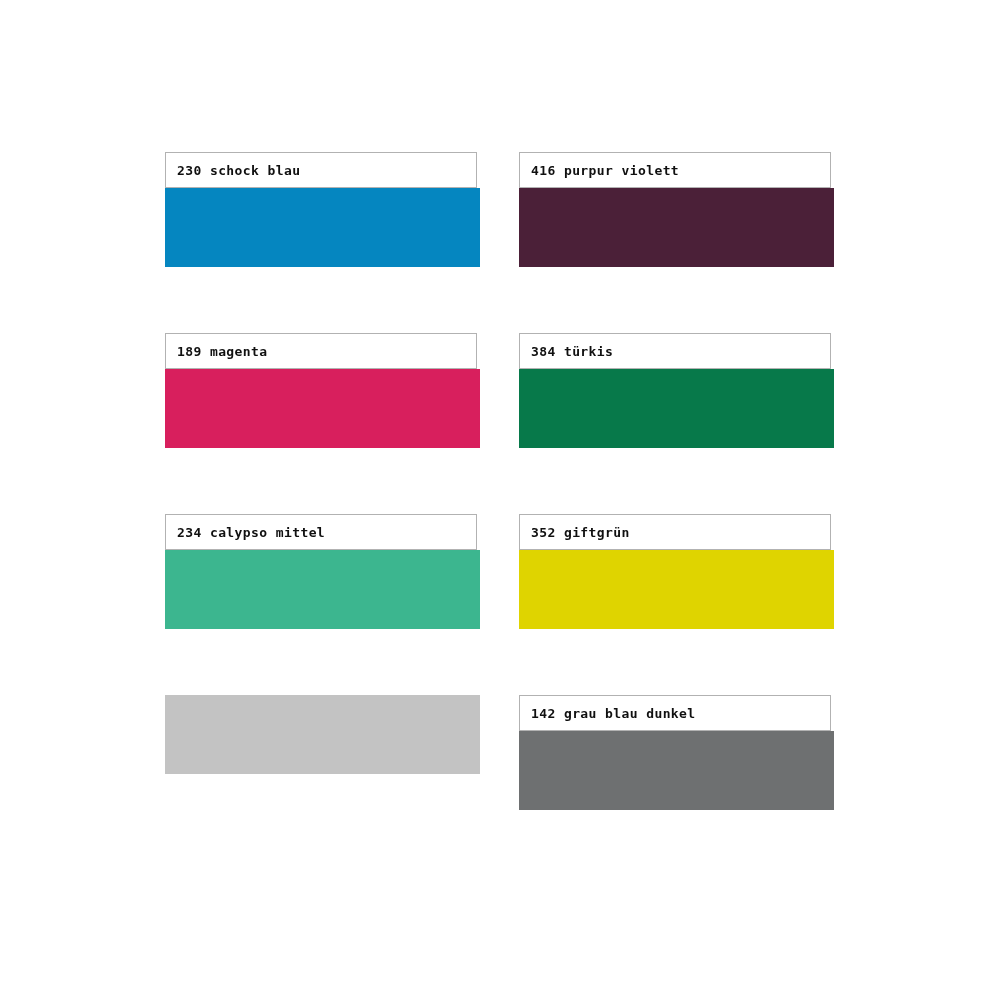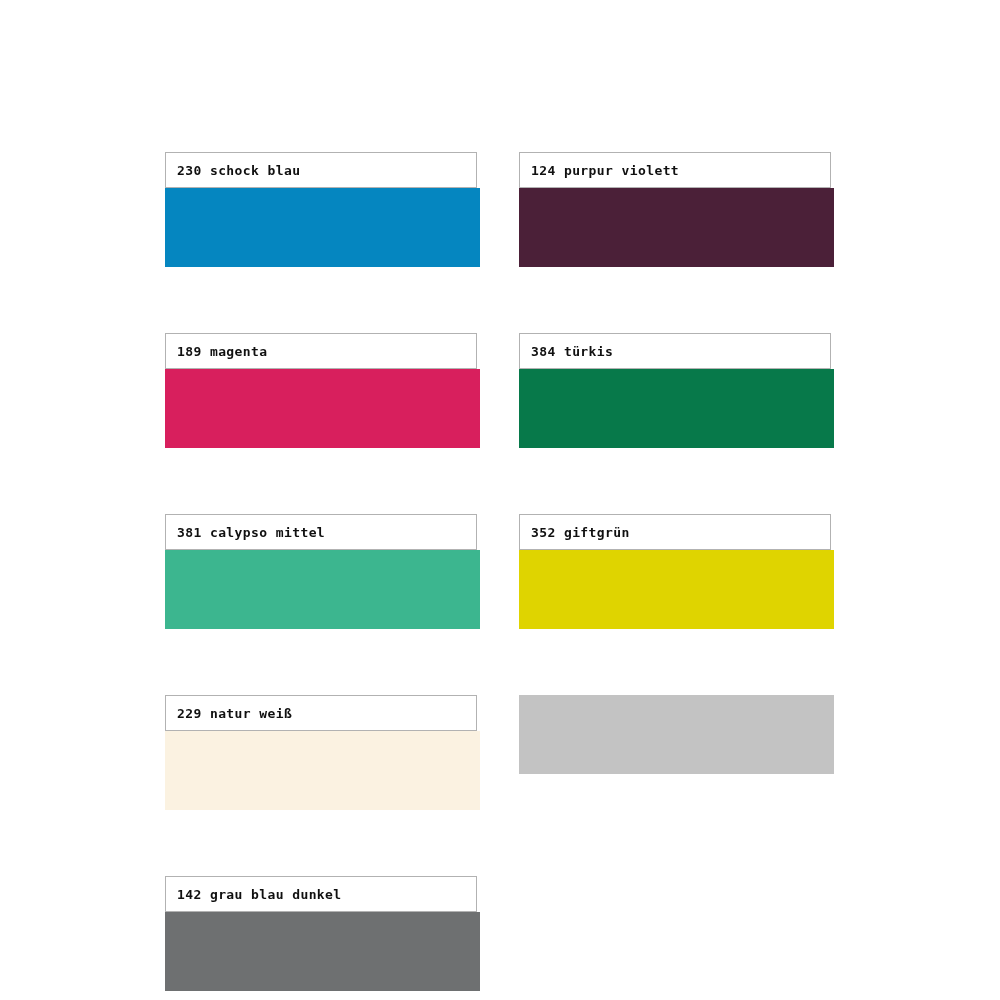--- a/index.html
+++ b/index.html
@@ -62,53 +62,47 @@
 
 <div id="swatch-sheet">
     <div class="color-card">
       <div class="card-label">
         <span class="card-label-text">230 schock blau</span>
       </div>
       <div class="card-swatch" style="background: rgb(5, 134, 192);"></div>
     </div>
     <div class="color-card">
       <div class="card-label">
-        <span class="card-label-text">124 purpur violett</span>
+        <span class="card-label-text">416 purpur violett</span>
       </div>
       <div class="card-swatch" style="background: rgb(75, 32, 56);"></div>
     </div>
     <div class="color-card">
       <div class="card-label">
         <span class="card-label-text">189 magenta</span>
       </div>
       <div class="card-swatch" style="background: rgb(216, 31, 93);"></div>
     </div>
     <div class="color-card">
       <div class="card-label">
         <span class="card-label-text">384 türkis</span>
       </div>
       <div class="card-swatch" style="background: rgb(7, 121, 74);"></div>
     </div>
     <div class="color-card">
       <div class="card-label">
-        <span class="card-label-text">381 calypso mittel</span>
+        <span class="card-label-text">234 calypso mittel</span>
       </div>
       <div class="card-swatch" style="background: rgb(60, 182, 143);"></div>
     </div>
     <div class="color-card">
       <div class="card-label">
         <span class="card-label-text">352 giftgrün</span>
       </div>
       <div class="card-swatch" style="background: rgb(223, 212, 0);"></div>
-    </div>
-    <div class="color-card">
-      <div class="card-label">
-        <span class="card-label-text">229 natur weiß</span>
-      </div>
-      <div class="card-swatch" style="background: rgb(251, 242, 225);"></div>
     </div>
     <div class="color-card">
       <div class="card-swatch" style="background: rgb(195, 195, 195);"></div>
     </div>
     <div class="color-card">
       <div class="card-label">
         <span class="card-label-text">142 grau blau dunkel</span>
       </div>
       <div class="card-swatch" style="background: rgb(110, 112, 113);"></div>
     </div>

